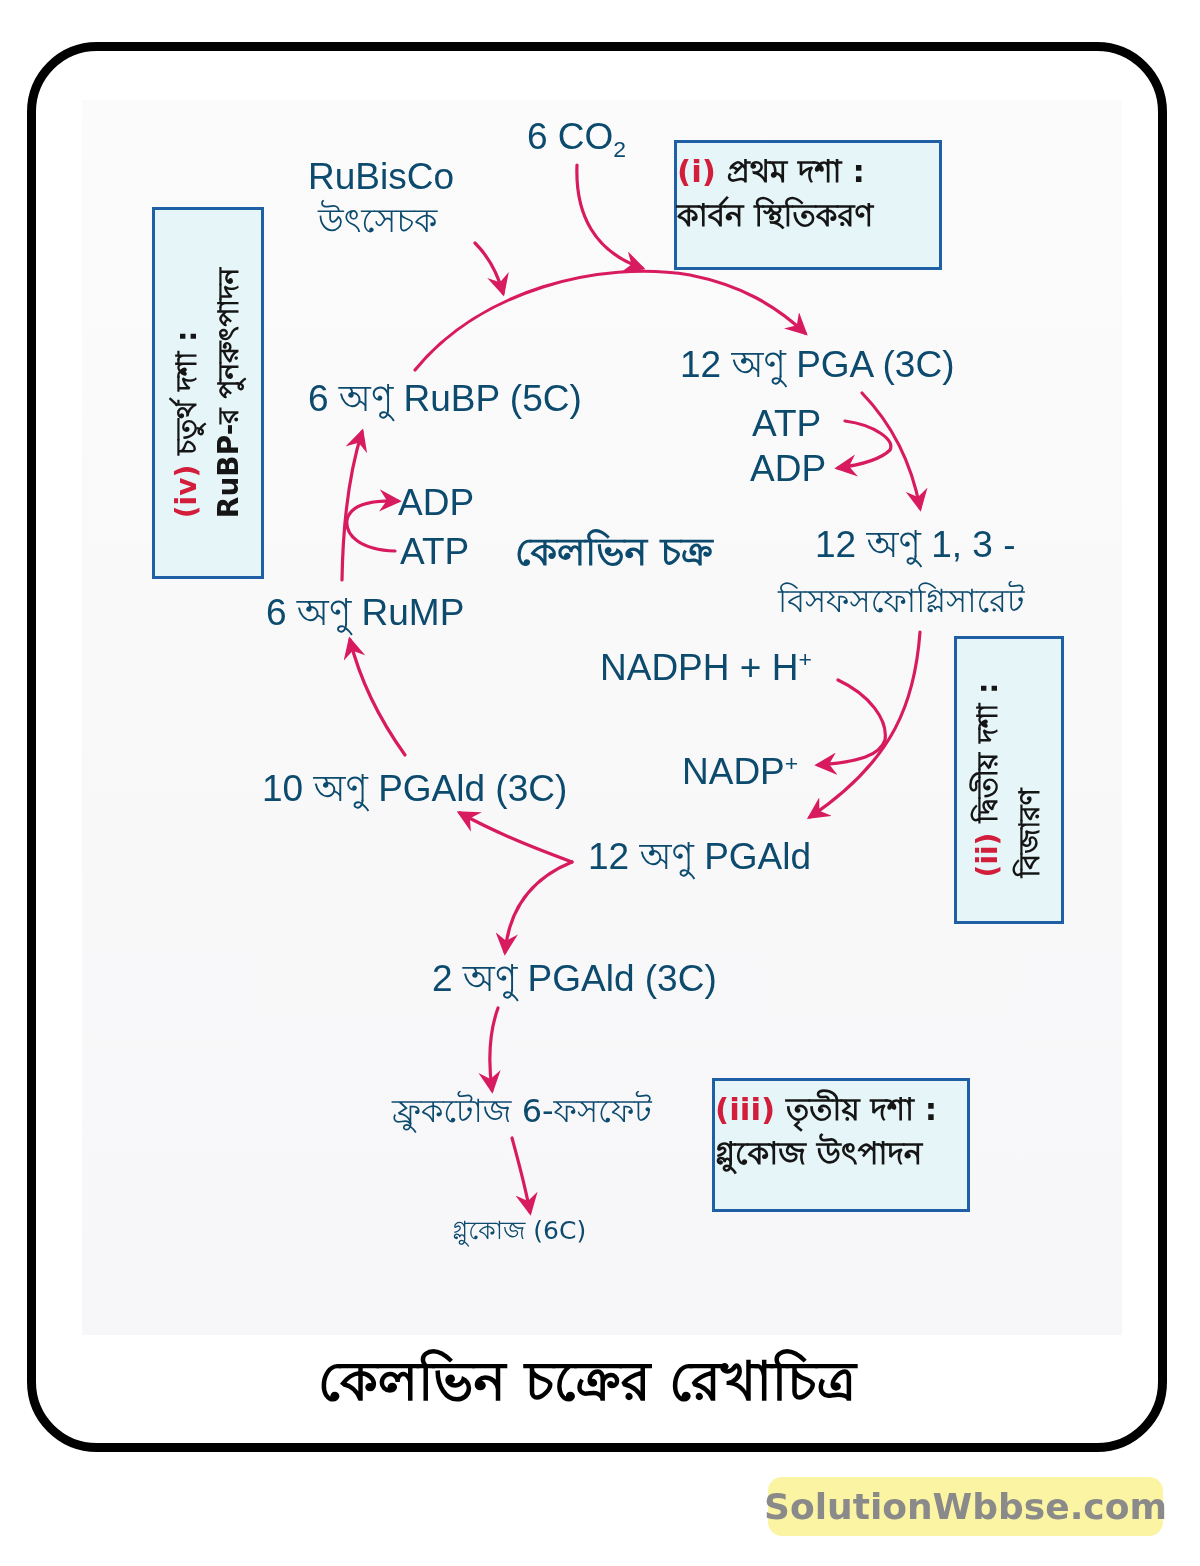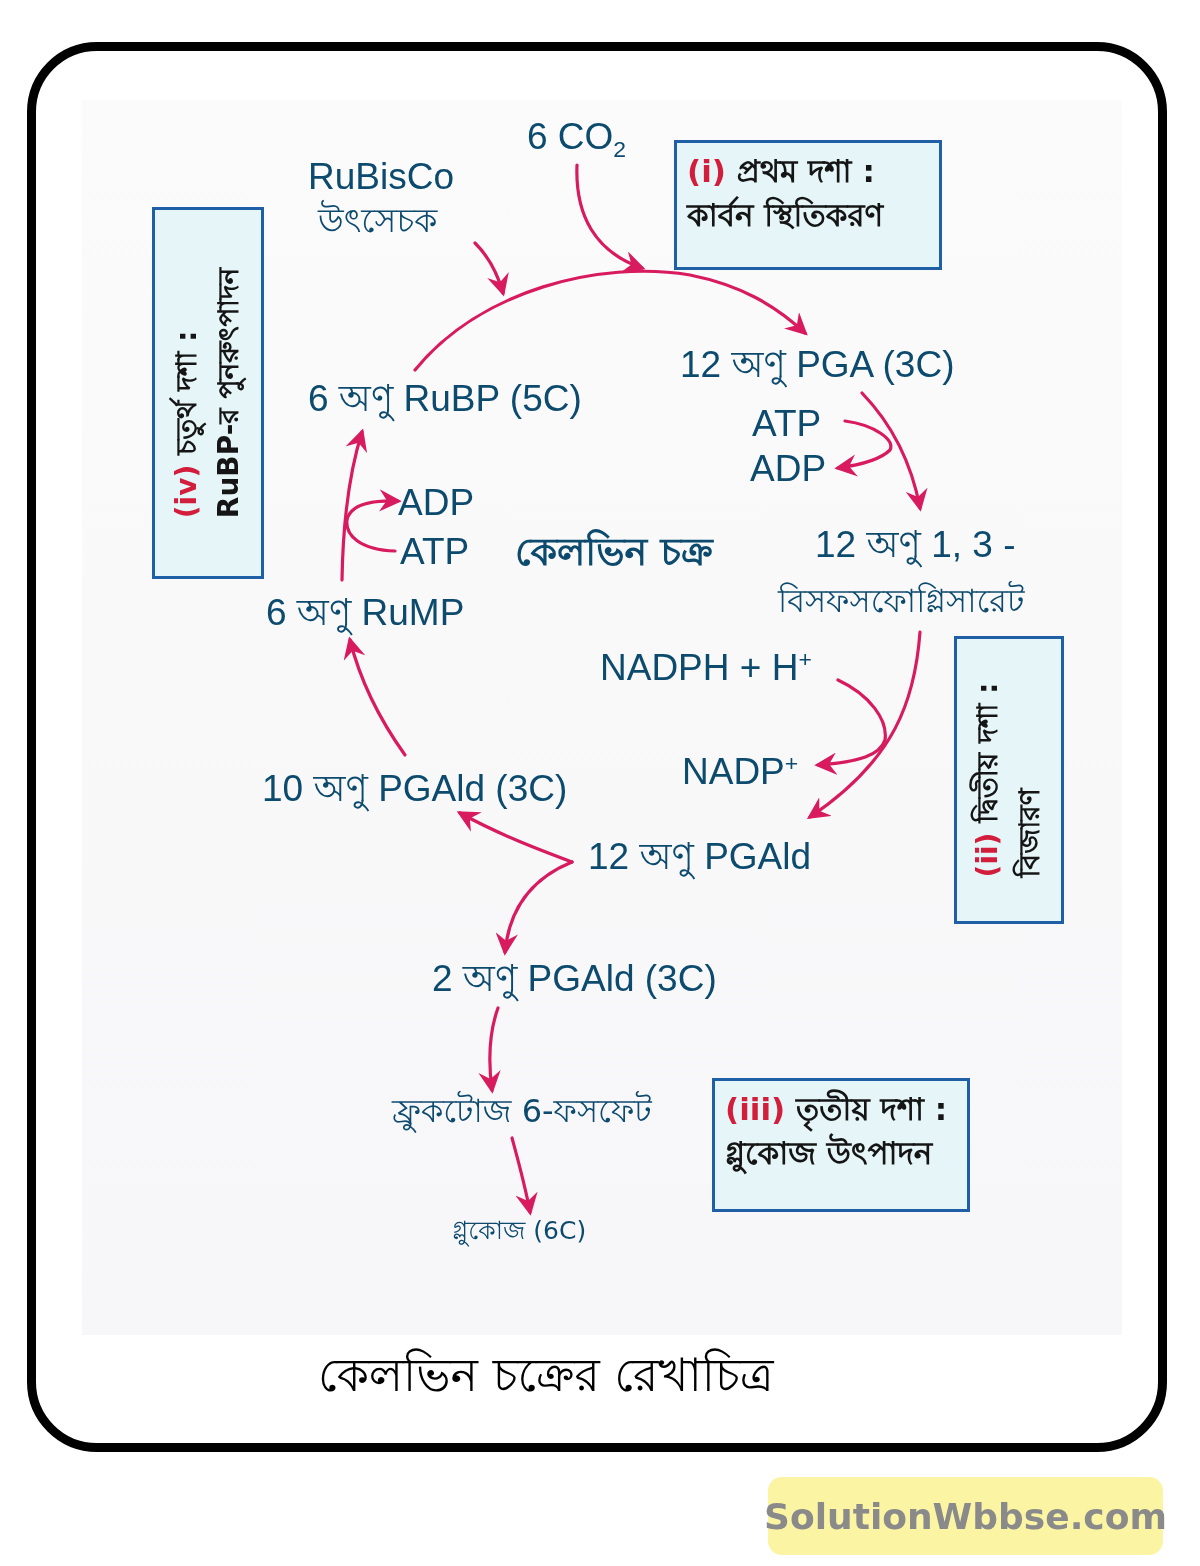--- a/index.html
+++ b/index.html
@@ -8,28 +8,28 @@
   .frame { position: absolute; left: 27px; top: 42px; width: 1140px; height: 1410px;
            border: 9px solid #000; border-radius: 70px; box-sizing: border-box; background: #fff; }
   .paper { position: absolute; left: 82px; top: 100px; width: 1040px; height: 1235px;
            background: linear-gradient(180deg, #fbfbfb 0%, #f7f6f8 100%); }
   svg.arrows { position: absolute; left: 0; top: 0; width: 1200px; height: 1566px; }
   .lbl { position: absolute; white-space: nowrap; font-size: 37px; line-height: 1; color: #0c4a6e; }
   .bn { font-family: "DejaVu Sans", sans-serif; }
   .stage-box { position: absolute; background: #e6f6f8; border: 3px solid #1f5fa6; box-sizing: border-box;
                font-family: "DejaVu Sans", sans-serif; color: #151515; font-weight: bold; }
   .stage-box .num { color: #d21d3b; }
-  .stage-h { padding: 6px 10px; }
+  .stage-h { padding: 6px 0; }
   .stage-h .line { display: block; font-size: 31px; line-height: 44px; white-space: nowrap; }
   .stage-v { display: flex; align-items: center; justify-content: center; }
   .stage-v .rot { transform: rotate(-90deg); white-space: nowrap; text-align: left; }
   .stage-v .line { display: block; font-size: 28px; line-height: 42px; }
-  .caption { position: absolute; left: 318px; top: 1340px; font-size: 46px; font-weight: normal;
+  .caption { position: absolute; left: 318px; top: 1340px; font-size: 54px; font-weight: bold;
              font-family: "DejaVu Sans", sans-serif; color: #000; white-space: nowrap; }
-  .watermark { position: absolute; left: 768px; top: 1477px; width: 395px; height: 78px;
+  .watermark { position: absolute; left: 768px; top: 1477px; width: 395px; height: 59px;
                background: #fbf4a2; border-radius: 14px; display: flex; align-items: center;
                justify-content: center; font-size: 36px; font-family: "DejaVu Sans", sans-serif;
                color: #8a8a8a; font-weight: bold; }
   sub, sup { font-size: 0.62em; }
 </style>
 </head>
 <body>
 
 <div class="frame"></div>
 <div class="paper"></div>

